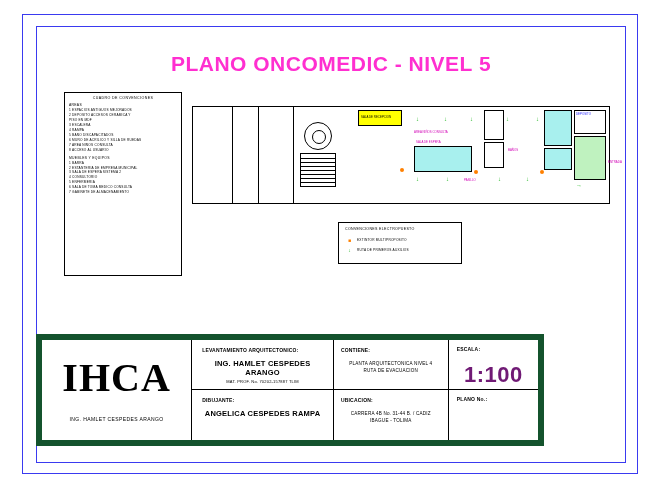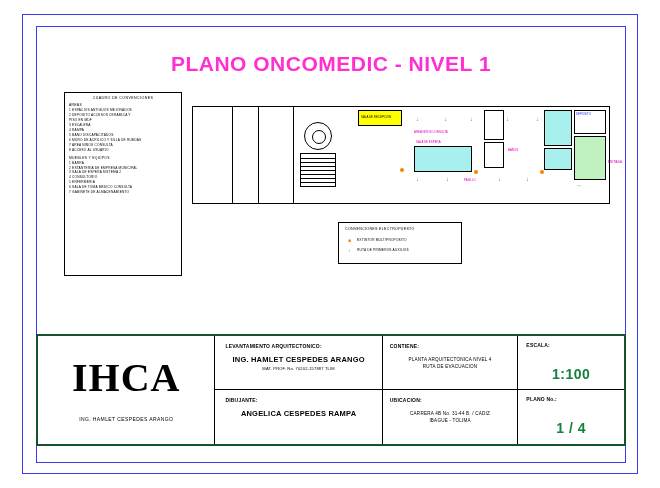--- a/index.html
+++ b/index.html
@@ -208,22 +208,22 @@
     width: 9px;
     text-align: center;
     margin-right: 3px;
   }
   .conv-mark.orange { color: #ff8000; font-size: 5px; }
   .conv-mark.green { color: #18b418; font-size: 5px; }
   
   .titleblock {
     position: absolute;
     left: 36px; top: 334px;
-    width: 590px; height: 112px;
-    border: 2px solid #14532d;
+    width: 508px; height: 112px;
+    border: 6px solid #14532d;
     box-sizing: border-box;
     display: flex;
   }
   .tb-cell { border-right: 1px solid #000; box-sizing: border-box; position: relative; }
   .tb-logo {
     width: 178px;
     display: flex;
     flex-direction: column;
     align-items: center;
     justify-content: center;
@@ -312,37 +312,37 @@
     padding: 6px 8px 0 8px;
   }
   .tb-right-half.top { border-bottom: 1px solid #000; }
   .tb-rt {
     font-size: 5px;
     font-weight: bold;
     color: #000;
     letter-spacing: 0.2px;
   }
   .tb-rv {
-    font-size: 14px;
-    font-weight: bold;
-    color: #15803d;
-    text-align: center;
-    margin-top: 18px;
+    font-size: 22px;
+    font-weight: bold;
+    color: #701a75;
+    text-align: center;
+    margin-top: 10px;
     letter-spacing: 0.5px;
   }
 </style>
 </head>
 <body>
 
 <div id="sheet">
 
   <div class="border-outer"></div>
   <div class="border-inner"></div>
 
-  <div class="main-title">PLANO ONCOMEDIC  -  NIVEL 1</div>
+  <div class="main-title">PLANO ONCOMEDIC  -  NIVEL 5</div>
 
   <div class="notes-box">
     <div class="notes-title">CUADRO DE CONVENCIONES</div>
     <div class="notes-head">AREAS</div>
     <div class="notes-item">1  ESPACIOS ANTIGUOS MEJORADOS</div>
     <div class="notes-item">2  DEPOSITO ACCESOS CERAMICA Y</div>
     <div class="notes-item">    PISO EN MDF</div>
     <div class="notes-item">3  ESCALERA</div>
     <div class="notes-item">4  RAMPA</div>
     <div class="notes-item">5  BAÑO DISCAPACITADOS</div>
@@ -461,19 +461,18 @@
       </div>
     </div>
 
     <div class="tb-cell tb-right">
       <div class="tb-right-half top">
         <div class="tb-rt">ESCALA:</div>
         <div class="tb-rv">1:100</div>
       </div>
       <div class="tb-right-half">
         <div class="tb-rt">PLANO No.:</div>
-        <div class="tb-rv">1 / 4</div>
       </div>
     </div>
 
   </div>
 
 </div>
 
 </body></html>

